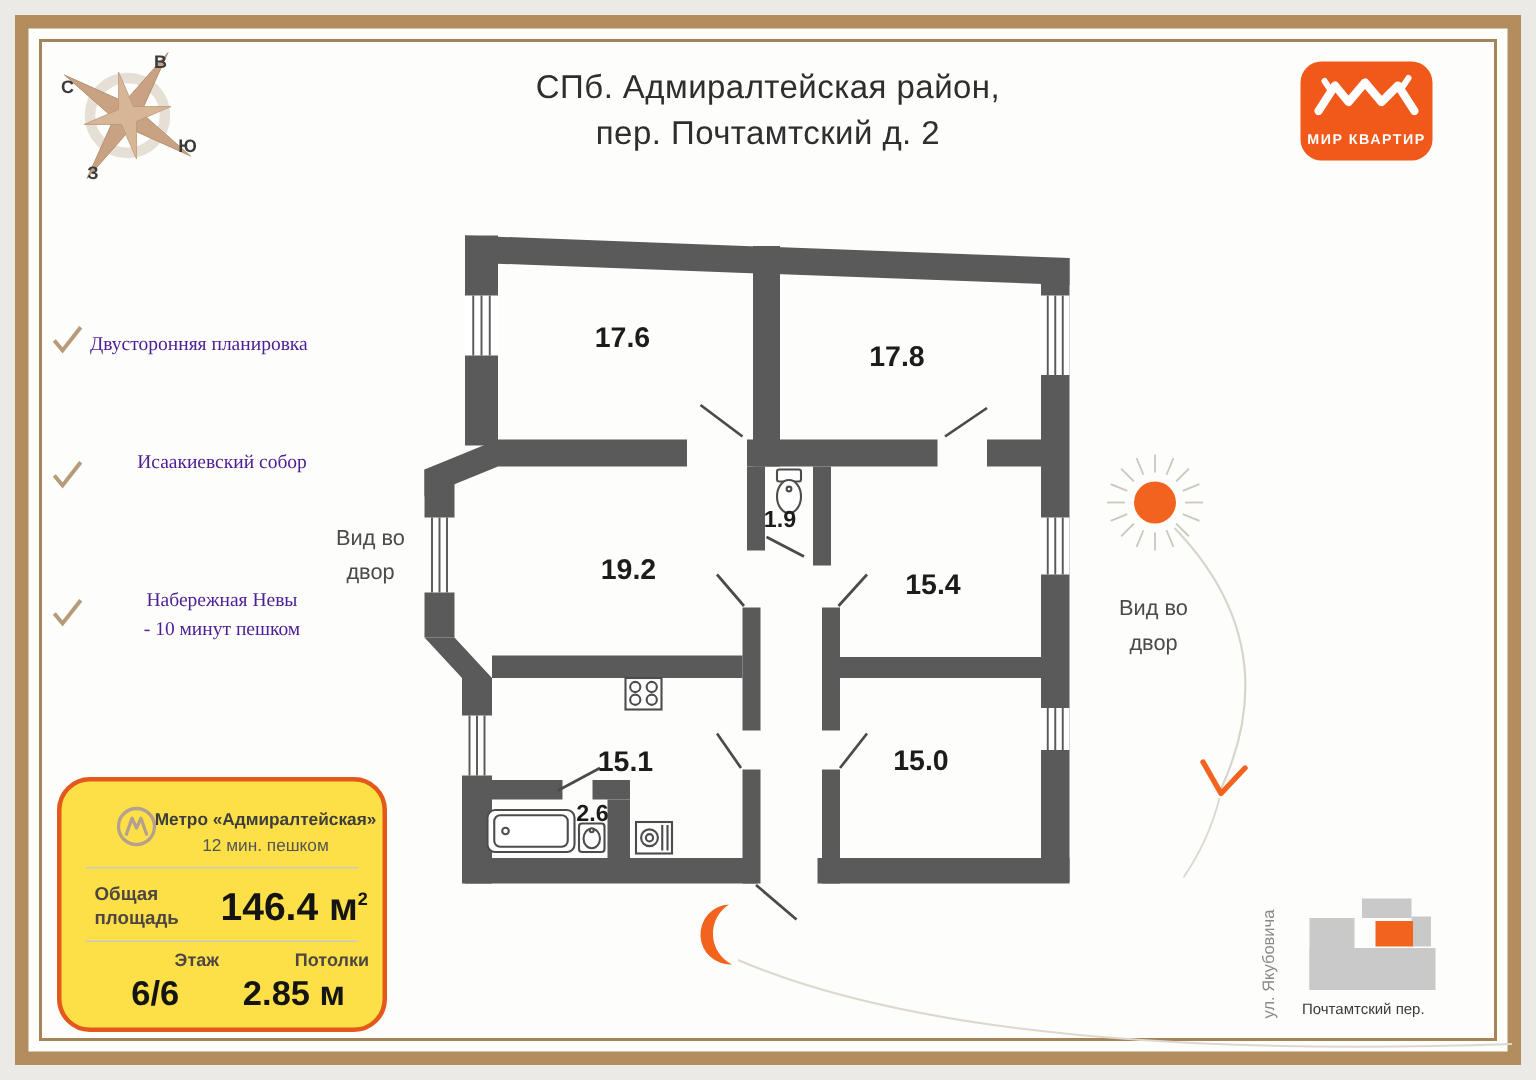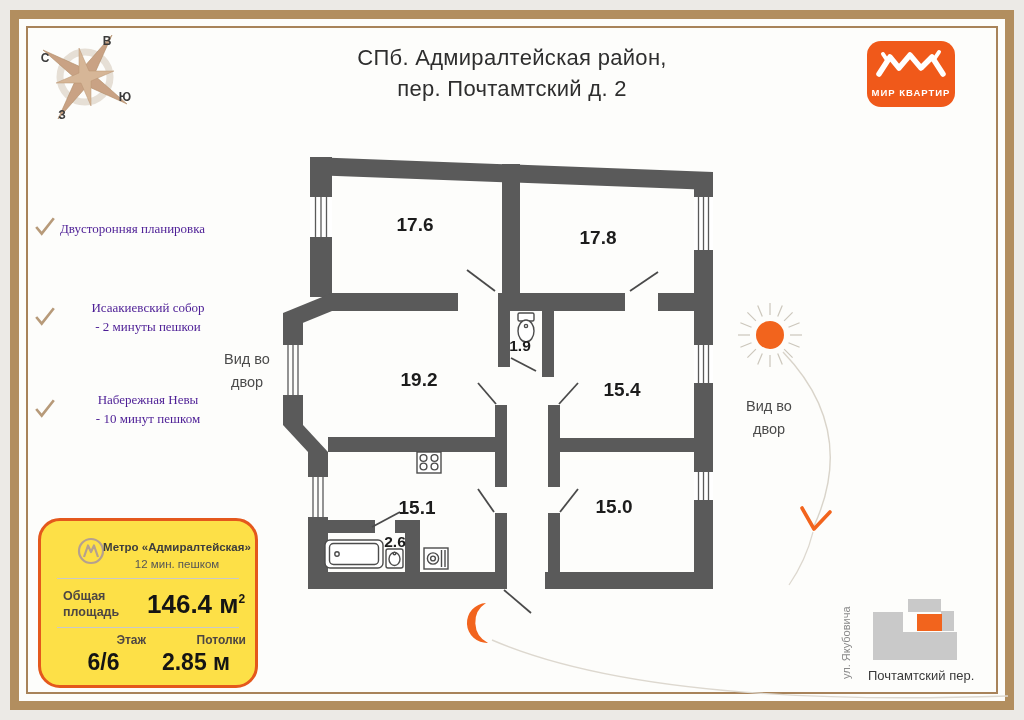--- a/index.html
+++ b/index.html
@@ -36,21 +36,21 @@
   .card .hr{position:absolute;left:16px;right:16px;border-top:1px solid #c9c9c9;}
   .card .arealbl{position:absolute;left:22px;top:67px;font-size:12.5px;line-height:16px;
     font-weight:600;color:#4d4643;}
   .card .areaval{position:absolute;left:106px;top:68px;font-size:26px;font-weight:700;color:#141414;}
   .card .areaval sup{font-size:12px;}
   .card .collbl{position:absolute;top:112px;font-size:12px;font-weight:600;color:#4d4643;text-align:right;}
   .card .colval{position:absolute;top:128px;font-size:23px;font-weight:700;color:#141414;text-align:center;}
 
   .street-side{position:absolute;left:840px;top:597px;height:82px;
     writing-mode:vertical-rl;transform:rotate(180deg);font-size:11px;color:#8a8a8a;}
-  .street-bottom{position:absolute;left:868px;top:668px;width:150px;font-size:13px;color:#3a3a3a;}
+  .street-bottom{position:absolute;left:868px;top:668px;width:150px;font-size:10px;color:#3a3a3a;}
 </style>
 </head>
 <body>
 
 <div class="band"></div>
 <div class="thinline"></div>
 
 <svg class="compass" viewBox="0 0 120 120">
   <circle cx="60" cy="62" r="25" fill="none" stroke="#ddd4c8" stroke-width="7" opacity="0.75"></circle>
   <polygon points="87,20 69,60 102,89 62,71 33,104 51,64 18,35 58,53" fill="#c9a284" stroke="#b08c67" stroke-width="0.6"></polygon>
@@ -76,21 +76,20 @@
 <svg class="check" style="left:34px;top:216px" viewBox="0 0 20 20">
   <polyline points="2,10 7,16 18,2" fill="none" stroke="#b79a79" stroke-width="2.4"></polyline>
 </svg>
 <div class="feat" style="left:60px;top:219px;white-space:nowrap">Двусторонняя планировка</div>
 
 <svg class="check" style="left:34px;top:306px" viewBox="0 0 20 20">
   <polyline points="2,10 7,16 18,2" fill="none" stroke="#b79a79" stroke-width="2.4"></polyline>
 </svg>
 <div class="feat center" style="left:62px;top:298px">
   <div>Исаакиевский собор</div>
-  <div>- 2 минуты пешкои</div>
 </div>
 
 <svg class="check" style="left:34px;top:398px" viewBox="0 0 20 20">
   <polyline points="2,10 7,16 18,2" fill="none" stroke="#b79a79" stroke-width="2.4"></polyline>
 </svg>
 <div class="feat center" style="left:62px;top:390px">
   <div>Набережная Невы</div>
   <div>- 10 минут пешком</div>
 </div>
 

